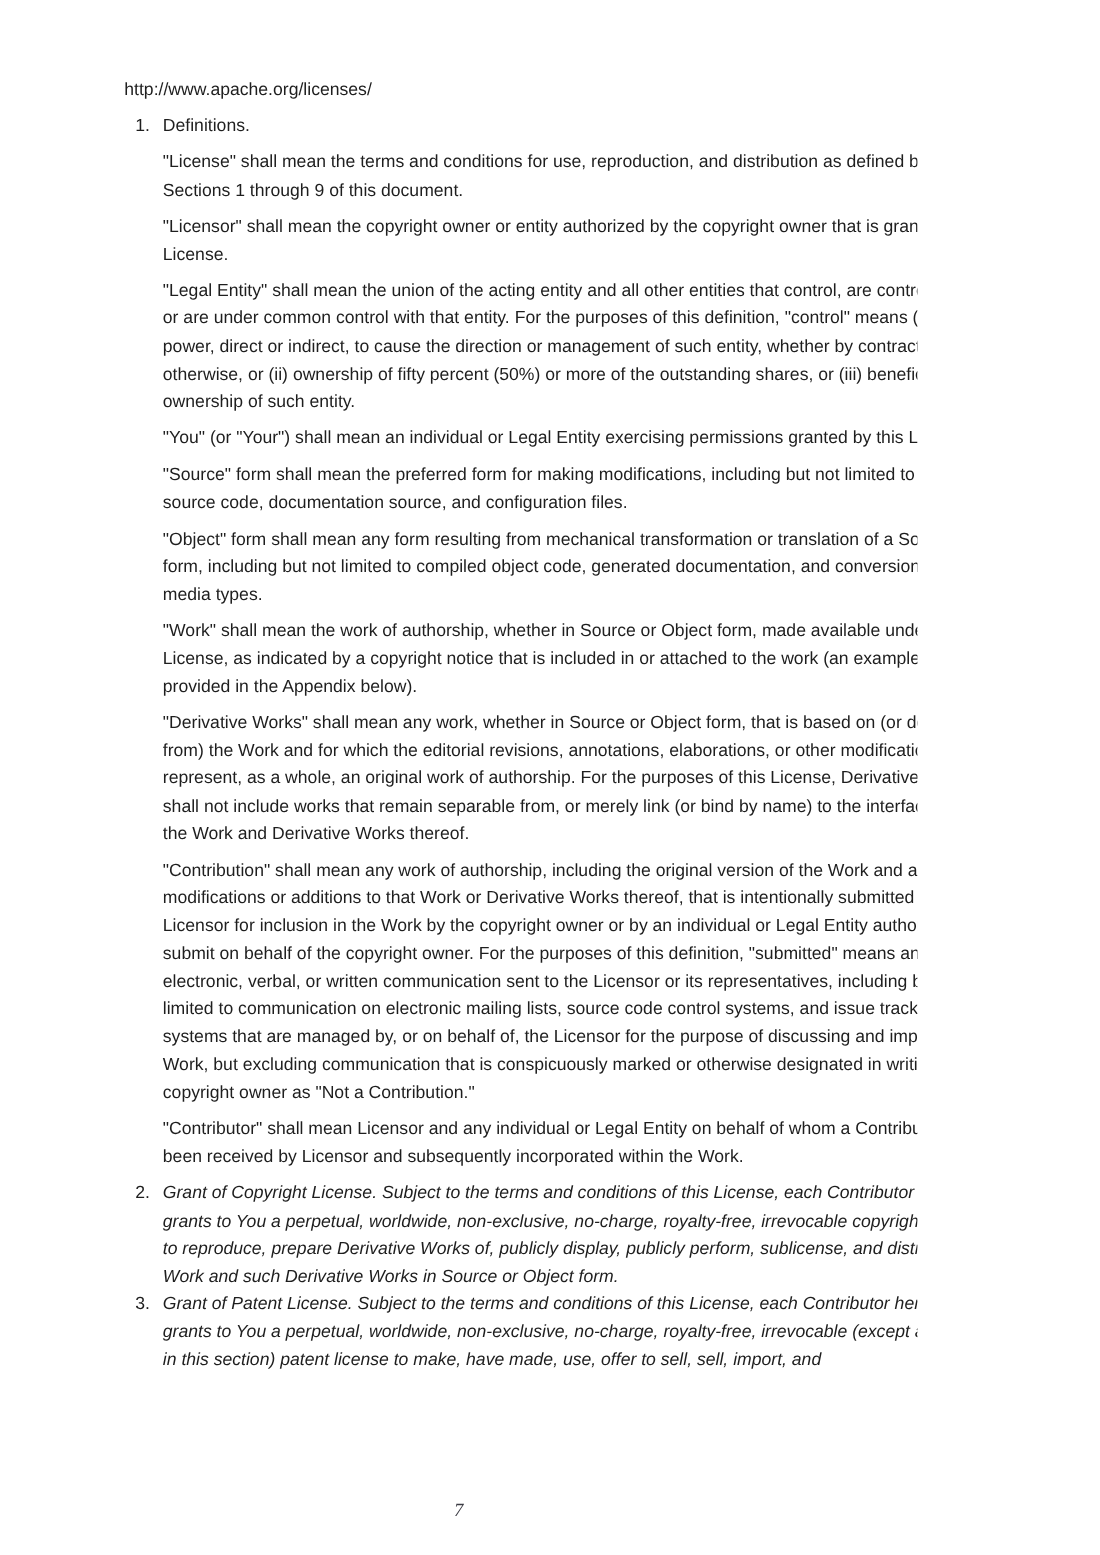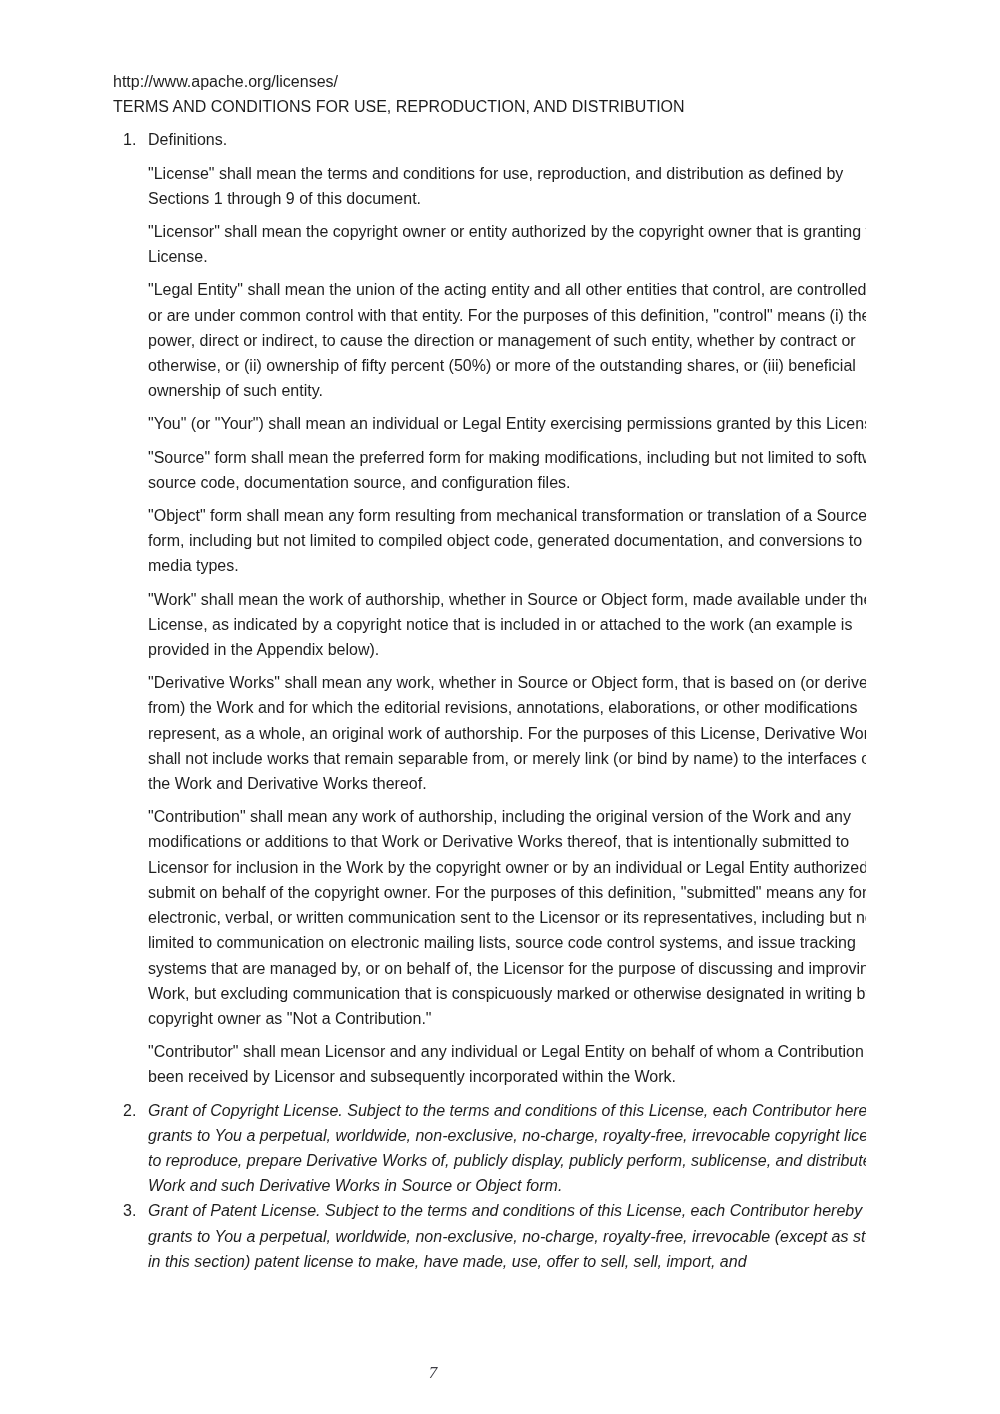--- a/index.html
+++ b/index.html
@@ -6,21 +6,20 @@
   .page {
     position: relative;
     width: 834px;
     height: 1414px;
     background: #ffffff;
     font-family: "Liberation Sans", "DejaVu Sans", sans-serif;
     font-size: 16px;
     line-height: 25.2px;
     color: #1e1e1e;
     overflow: hidden;
-    padding-left: 32px;
   }
   .content {
     position: absolute;
     left: 113px;
     top: 69px;
     width: 792px;
   }
   .hdr-line { margin: 0; }
   .list { margin-top: 8px; }
   .li { display: flex; }
@@ -61,21 +60,20 @@
   }
 </style>
 </head>
 <body>
 
 <div class="page">
 
   <div class="content">
 
     <div class="hdr-line">http://www.apache.org/licenses/</div>
-    <div class="hdr-line">TERMS AND CONDITIONS FOR USE, REPRODUCTION, AND DISTRIBUTION</div>
 
     <div class="list">
 
       <div class="li li-def">
         <div class="num">1.</div>
         <div class="item-body">
           <div class="item-title">Definitions.</div>
           <p class="def">"License" shall mean the terms and conditions for use, reproduction, and distribution as defined by Sections 1 through 9 of this document.</p>
           <p class="def">"Licensor" shall mean the copyright owner or entity authorized by the copyright owner that is granting the License.</p>
           <p class="def">"Legal Entity" shall mean the union of the acting entity and all other entities that control, are controlled by, or are under common control with that entity. For the purposes of this definition, "control" means (i) the power, direct or indirect, to cause the direction or management of such entity, whether by contract or otherwise, or (ii) ownership of fifty percent (50%) or more of the outstanding shares, or (iii) beneficial ownership of such entity.</p>

